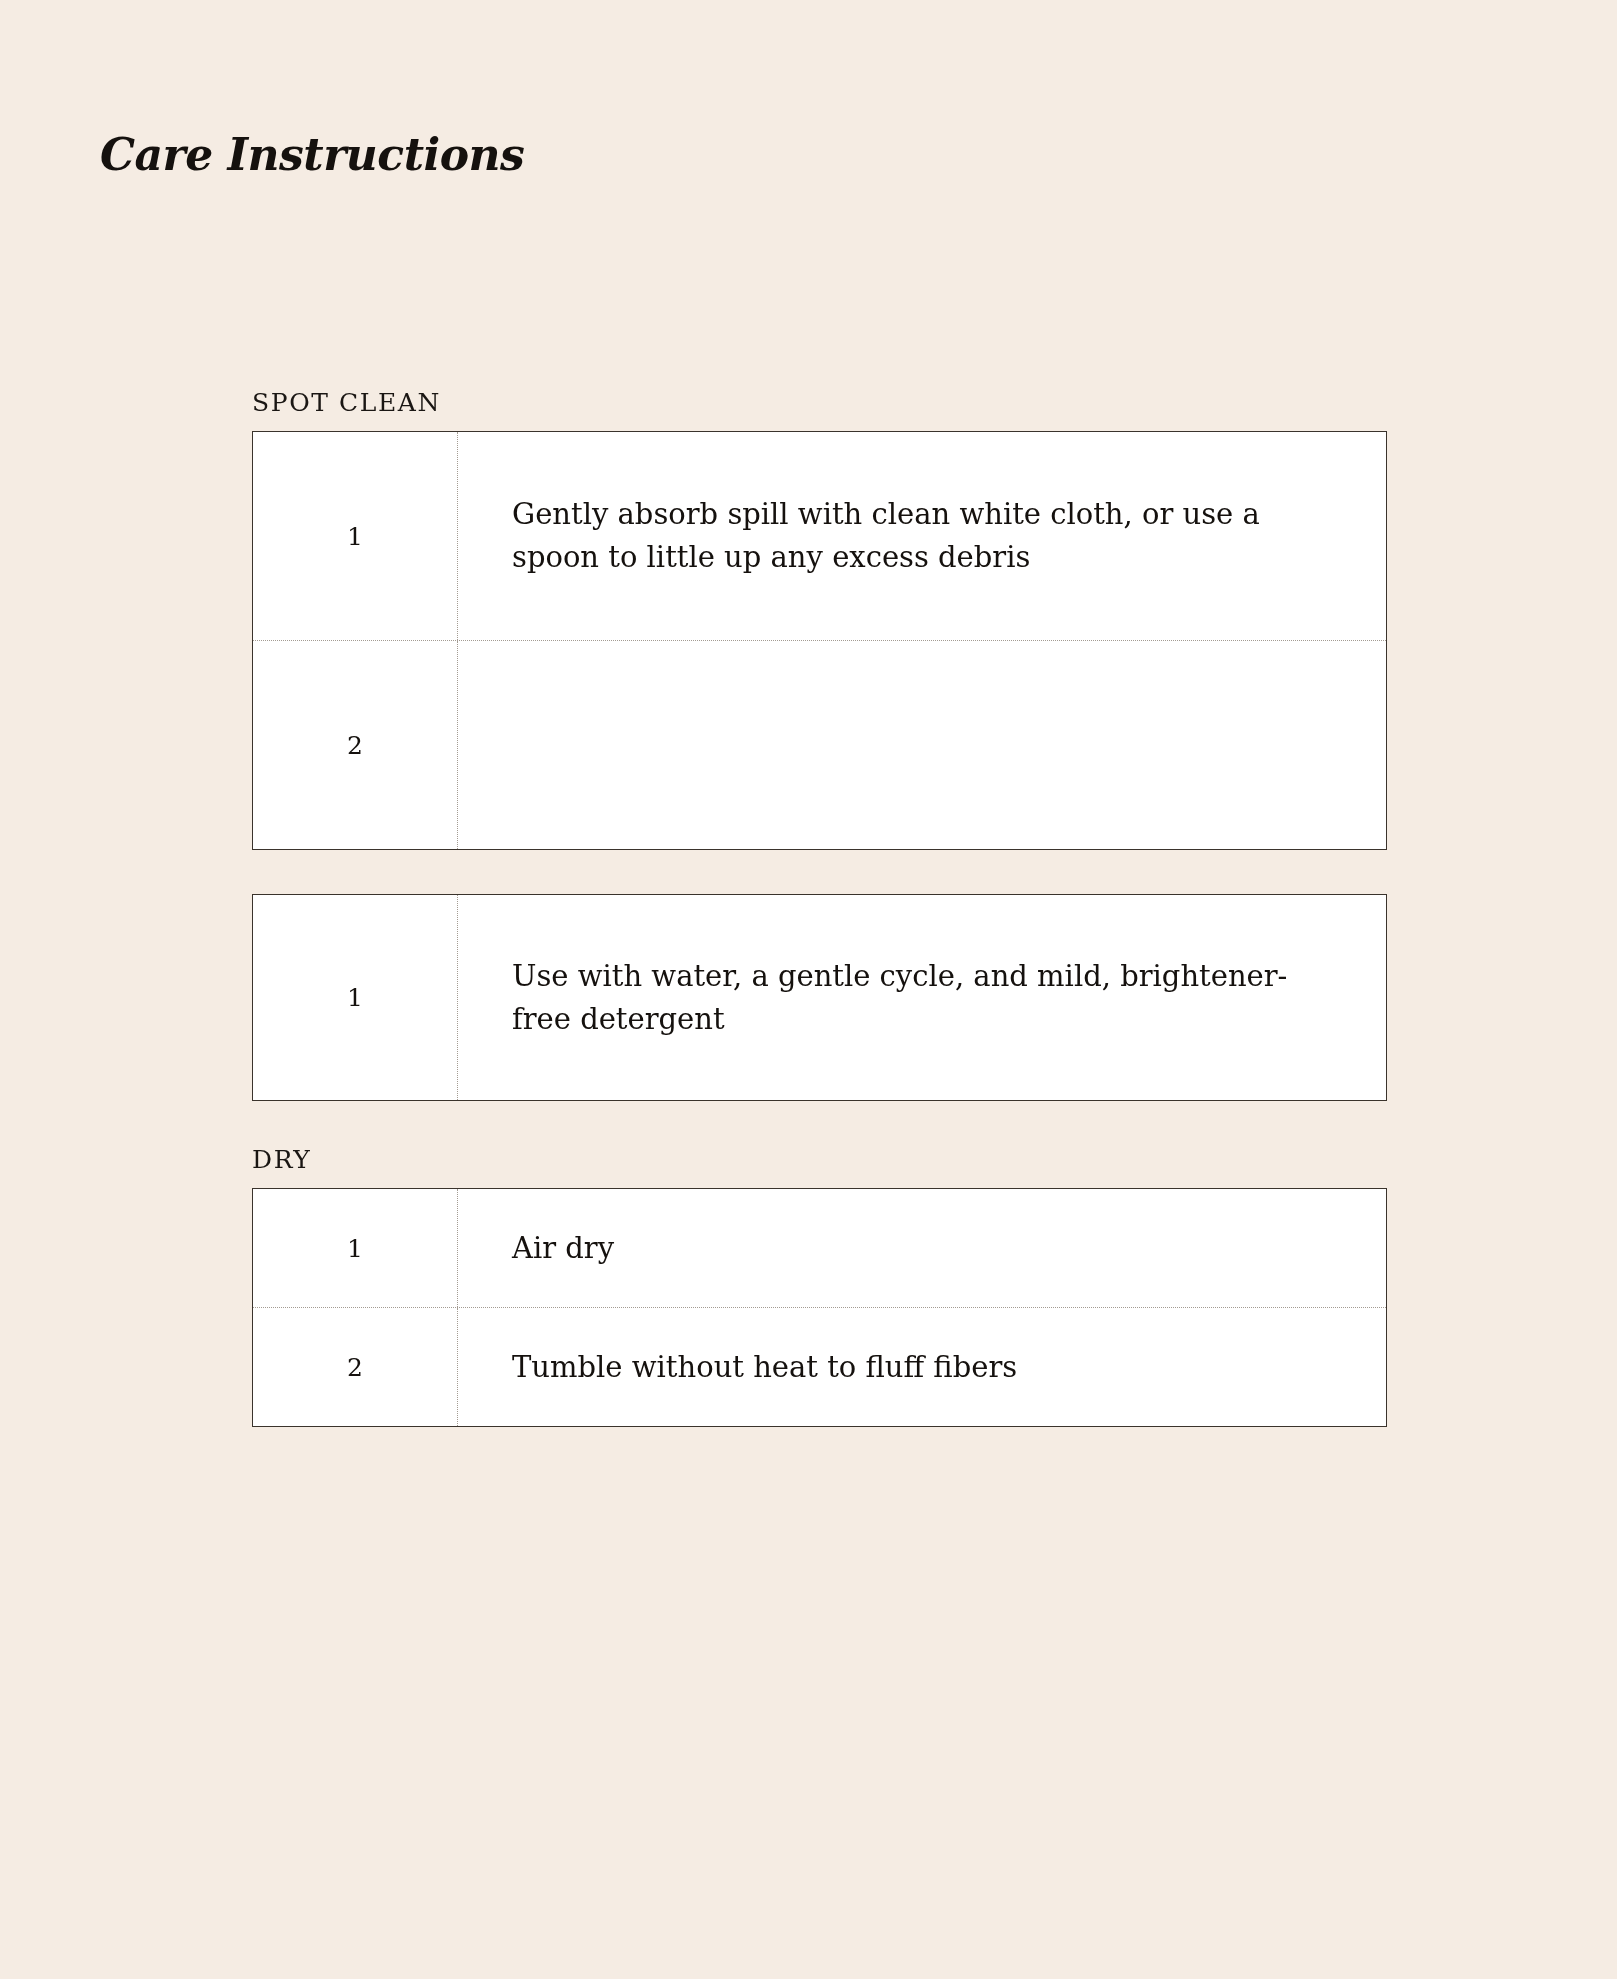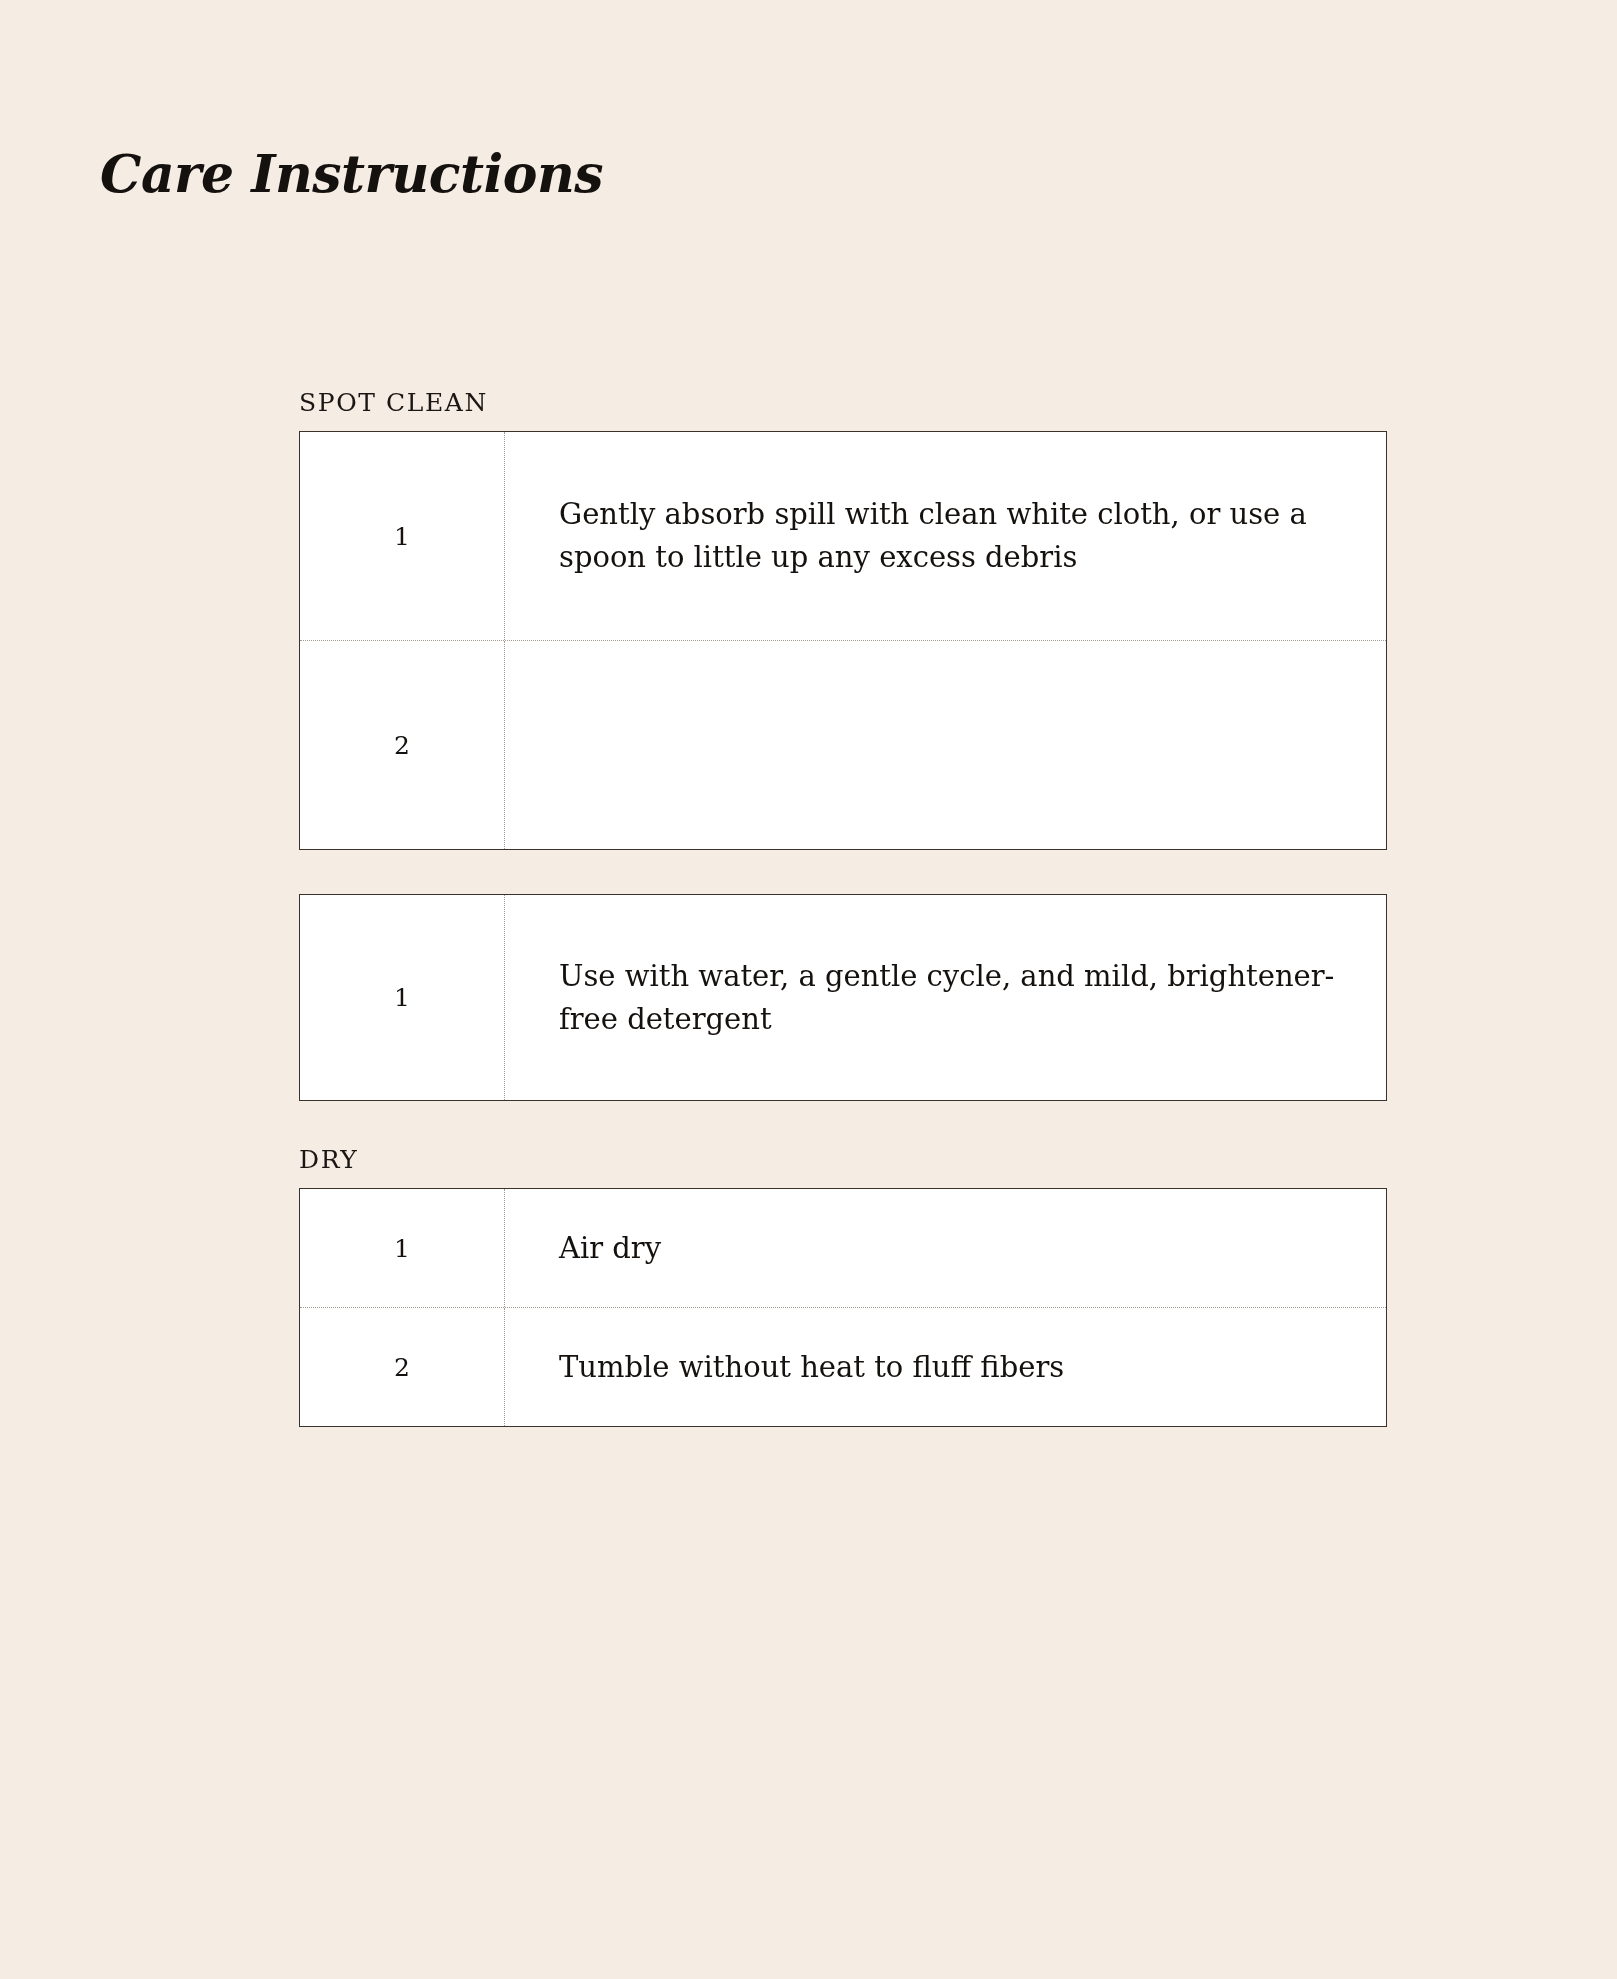--- a/index.html
+++ b/index.html
@@ -16,38 +16,37 @@
   }
   .page {
     position: relative;
     width: 1617px;
     height: 1979px;
     box-sizing: border-box;
   }
   .page-title {
     position: absolute;
     left: 100px;
-    top: 143px;
+    top: 129px;
     font-family: "DejaVu Serif", serif;
     font-style: italic;
     font-weight: 700;
-    font-size: 52px;
+    font-size: 44px;
     letter-spacing: -0.5px;
     color: #15110e;
     white-space: nowrap;
   }
   .content {
     position: absolute;
     left: 252px;
     top: 388px;
     width: 1135px;
   }
   .section {
     margin-bottom: 44px;
-    margin-left: 47px;
   }
   .section:last-child {
     margin-bottom: 0;
   }
   .section-label {
     font-family: "DejaVu Serif", serif;
     font-size: 25px;
     letter-spacing: 1.6px;
     color: #1a1613;
     margin-bottom: 14px;

